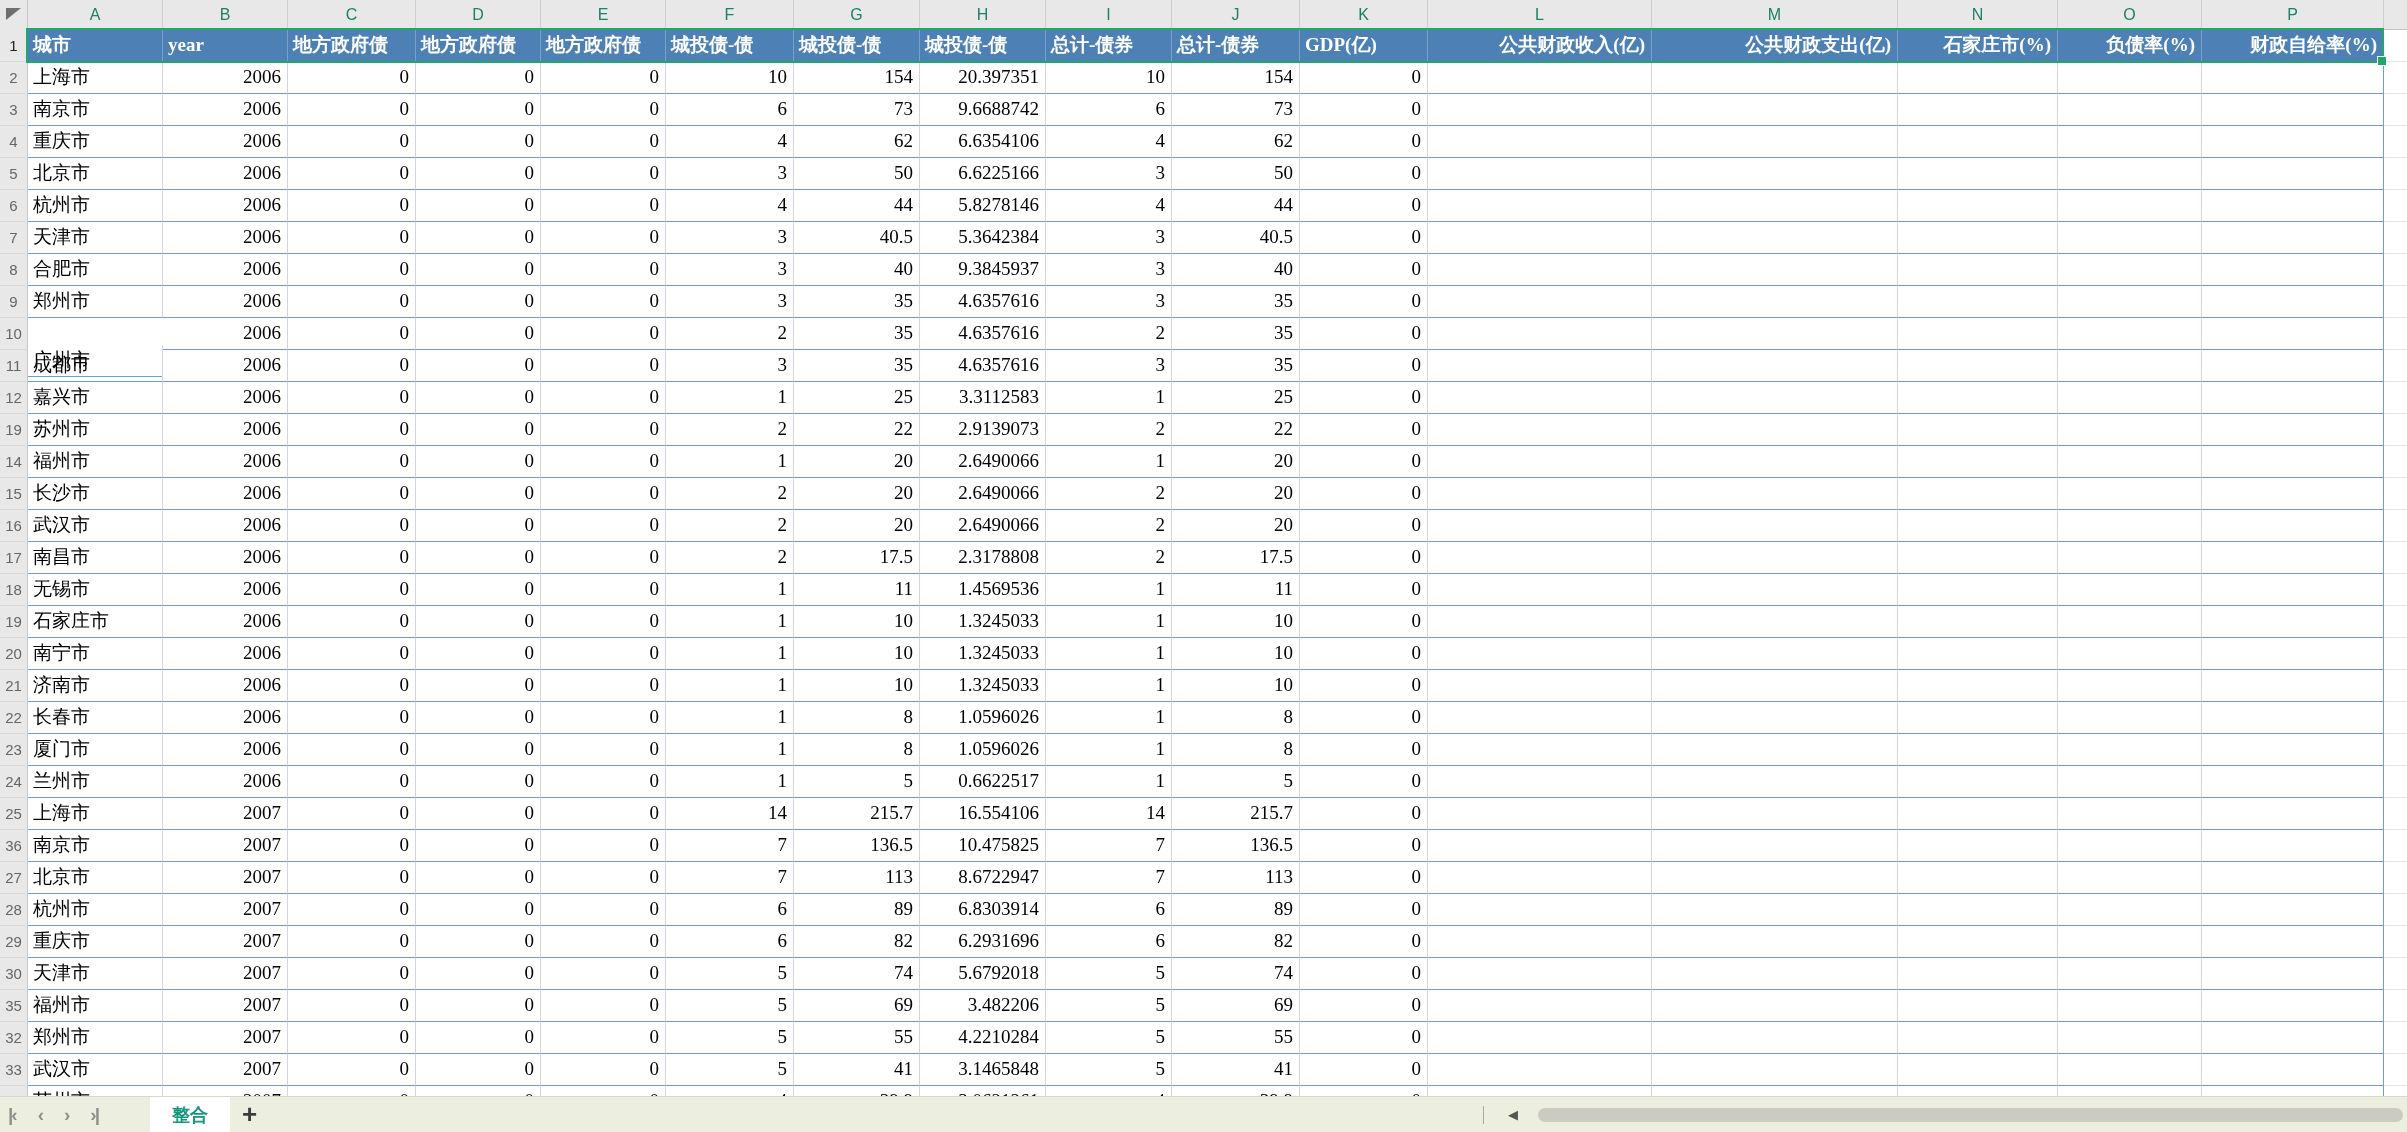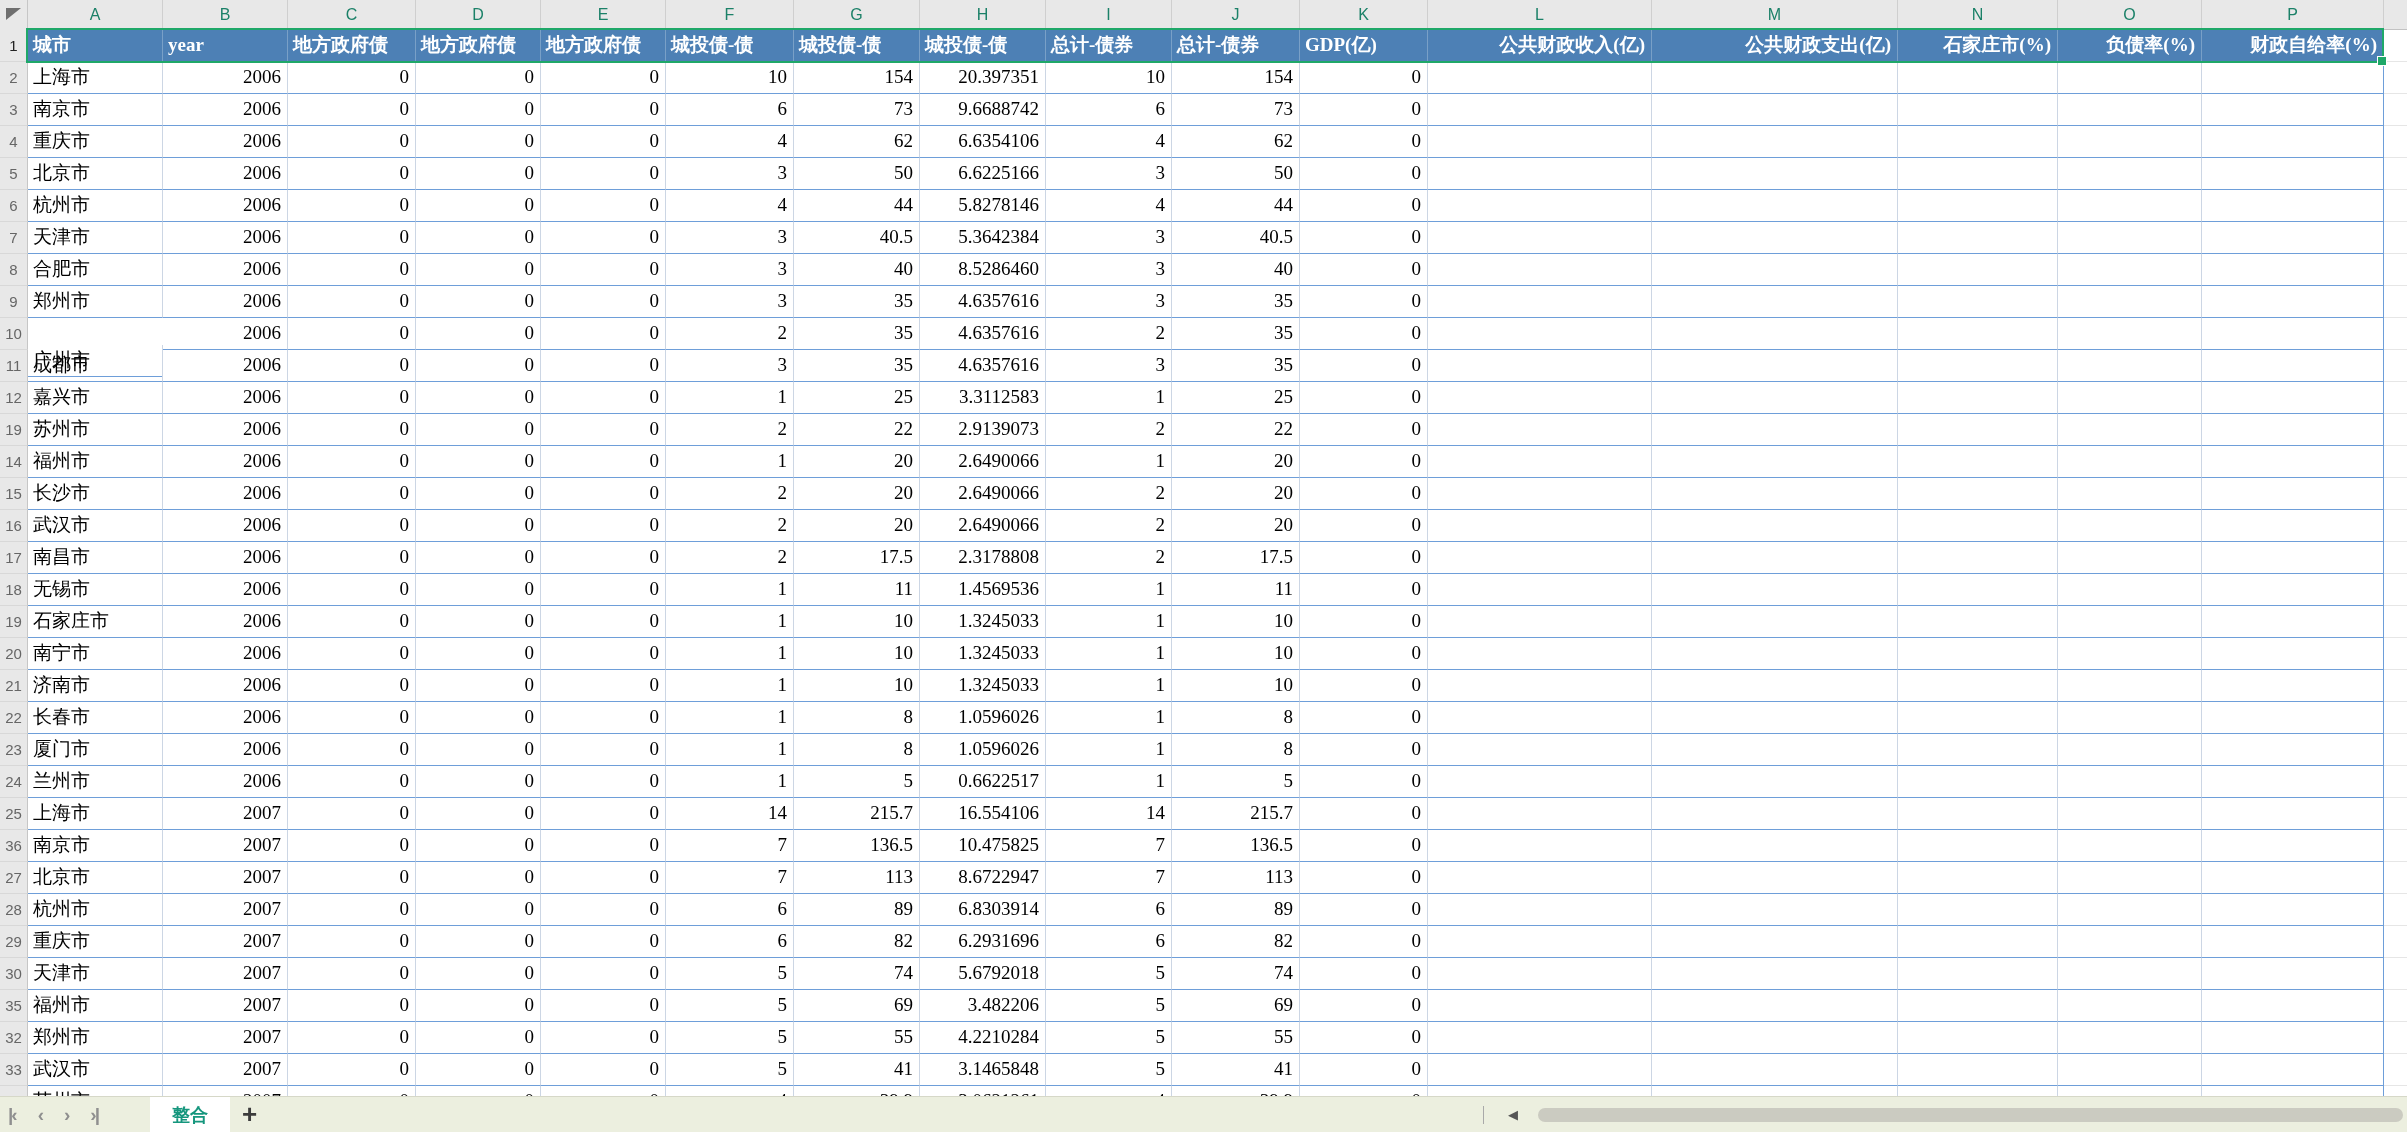--- a/index.html
+++ b/index.html
@@ -231,21 +231,21 @@
         </div>
         <div class="row">
           <div class="rownum">8</div>
           <div class="cell left" style="width: 135px;">合肥市</div>
           <div class="cell right" style="width: 125px;">2006</div>
           <div class="cell right" style="width: 128px;">0</div>
           <div class="cell right" style="width: 125px;">0</div>
           <div class="cell right" style="width: 125px;">0</div>
           <div class="cell right" style="width: 128px;">3</div>
           <div class="cell right" style="width: 126px;">40</div>
-          <div class="cell right" style="width: 126px;">8.5286460</div>
+          <div class="cell right" style="width: 126px;">9.3845937</div>
           <div class="cell right" style="width: 126px;">3</div>
           <div class="cell right" style="width: 128px;">40</div>
           <div class="cell right" style="width: 128px;">0</div>
           <div class="cell right" style="width: 224px;"></div>
           <div class="cell right" style="width: 246px;"></div>
           <div class="cell right" style="width: 160px;"></div>
           <div class="cell right" style="width: 144px;"></div>
           <div class="cell right lastcol" style="width: 182px;"></div>
           <div class="cell sliver"></div>
         </div>

